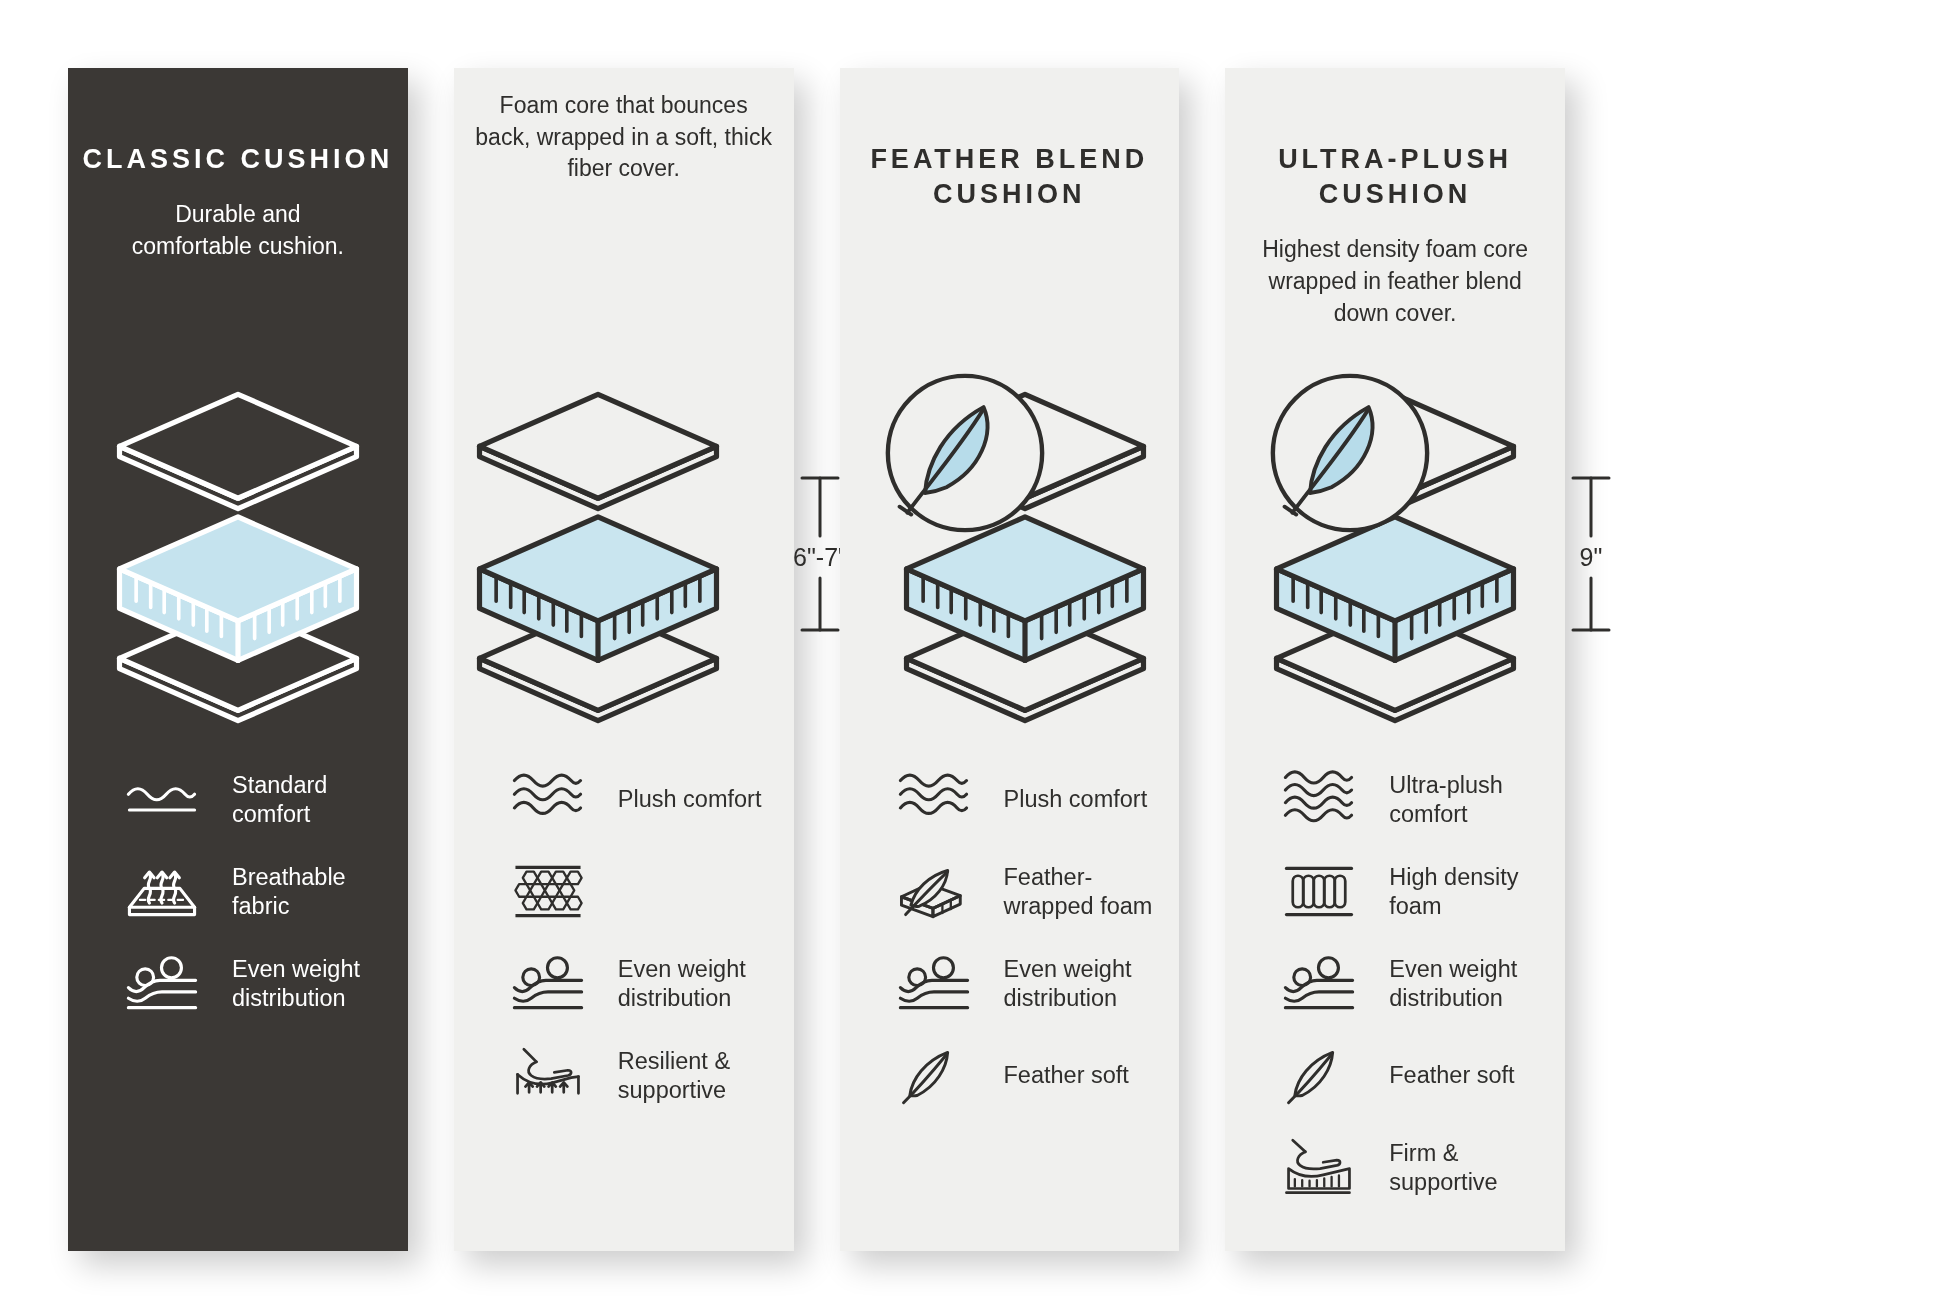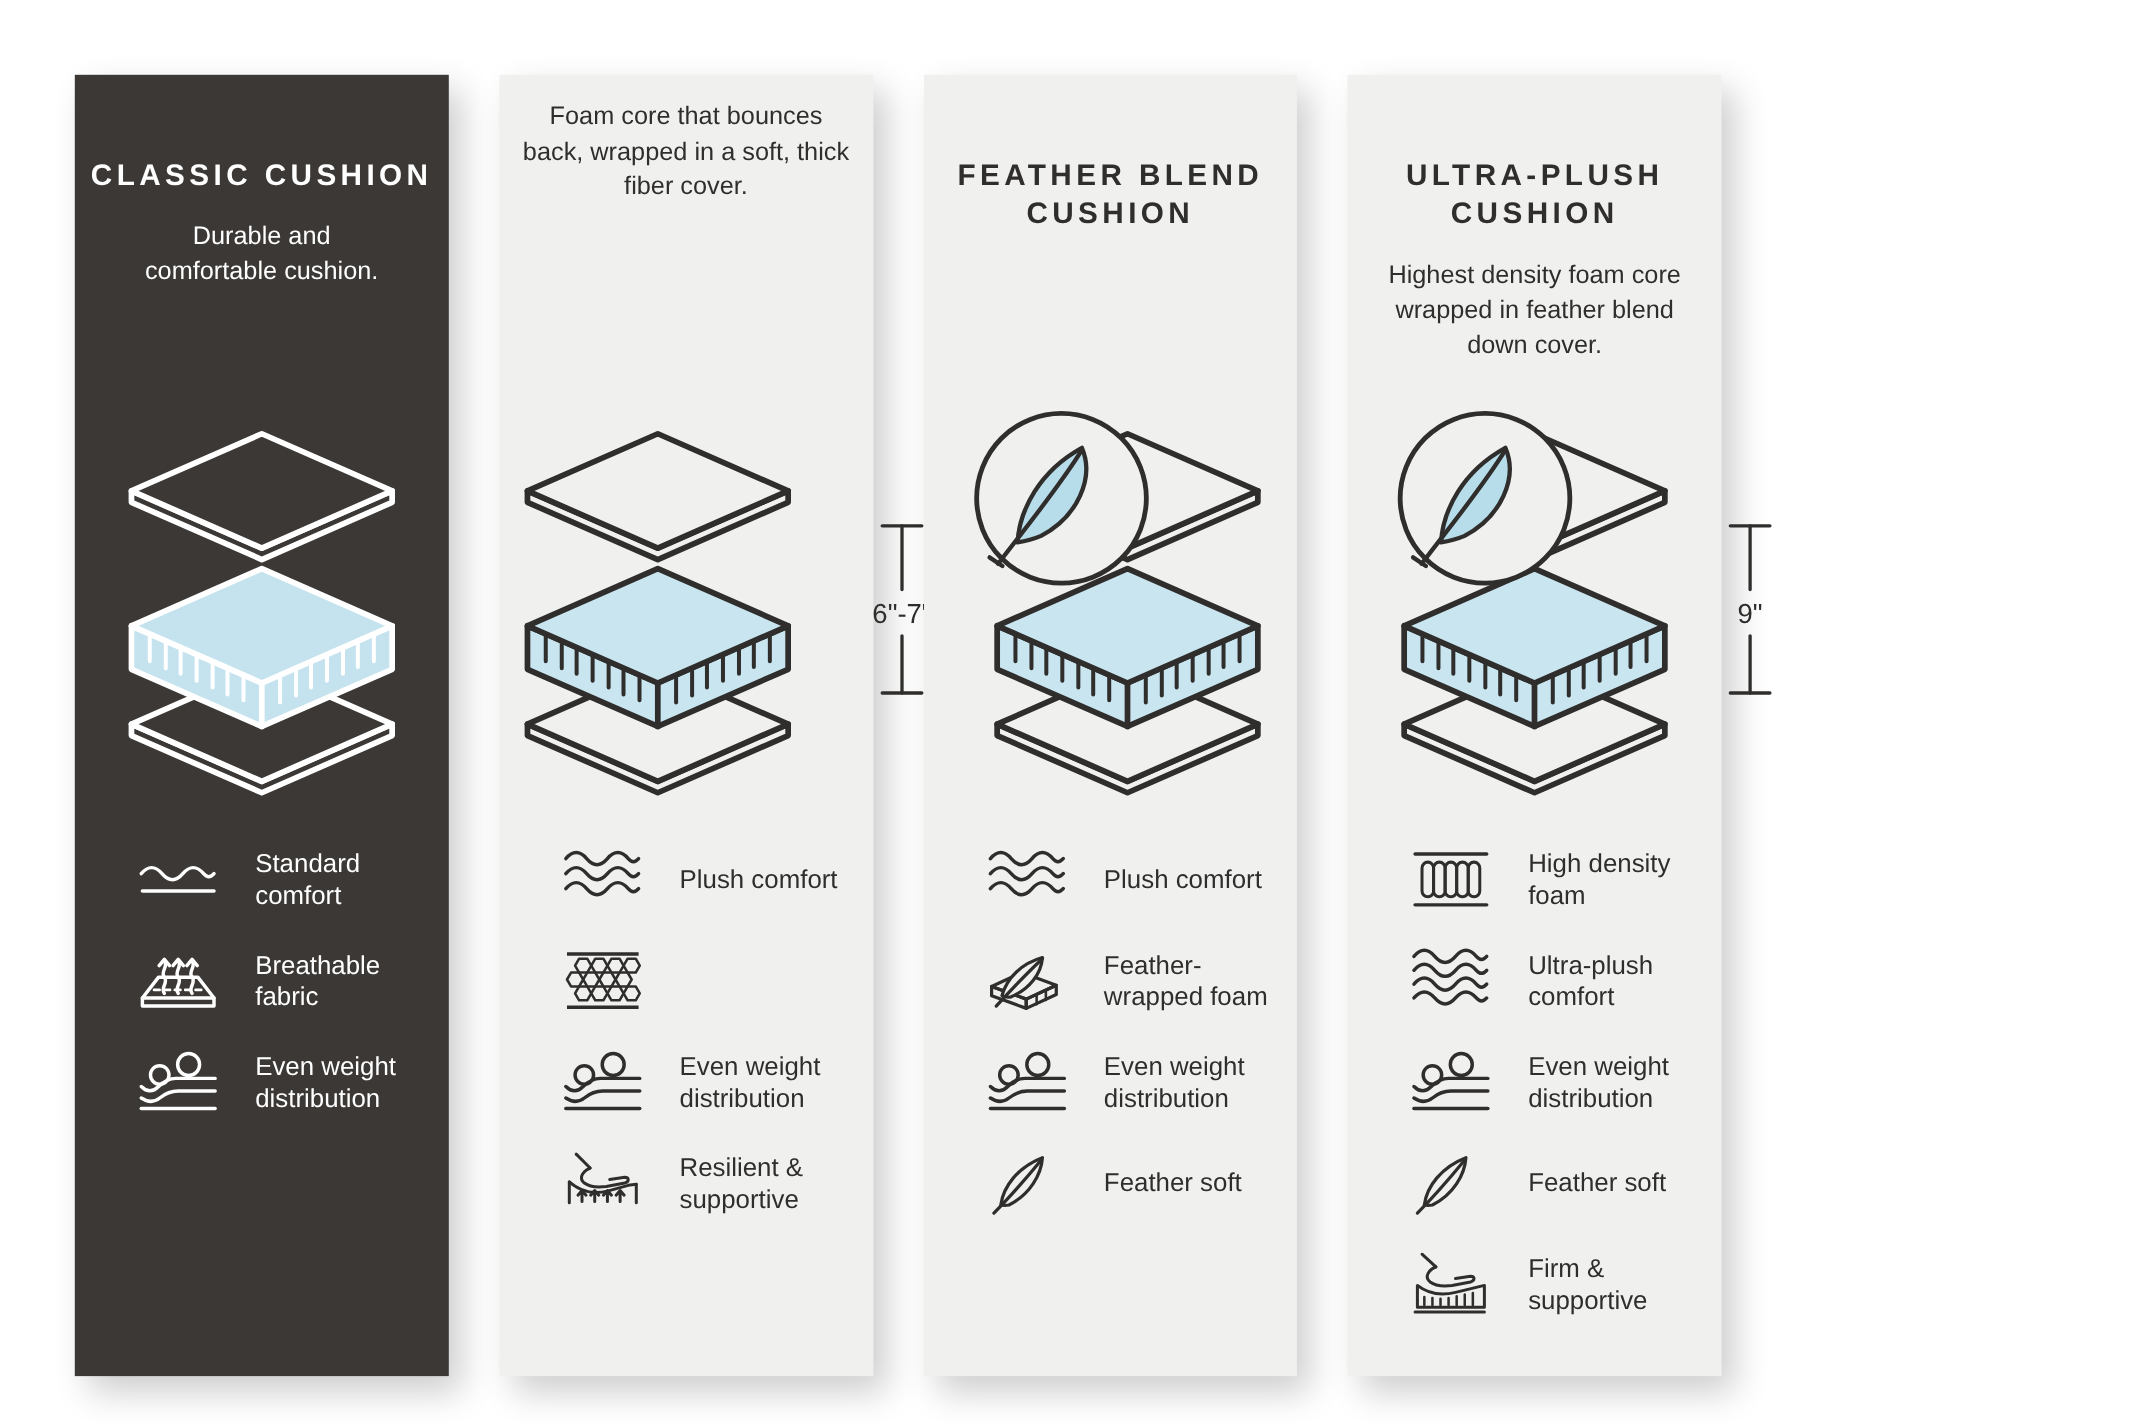--- a/index.html
+++ b/index.html
@@ -326,32 +326,32 @@
         </svg>
       <svg class="dimension" viewBox="0 0 72 160">
         <use href="#sym-dimension"></use>
         <text x="36" y="92">9"</text>
       </svg>
     </div>
     <ul class="features">
       <li class="feature">
         <span class="ficon">
             <svg viewBox="0 0 72 60">
+              <use href="#sym-wave4"></use>
+            </svg>
+          </span>
+        <span class="flabel">Ultra-plush comfort</span>
+      </li>
+      <li class="feature">
+        <span class="ficon">
+            <svg viewBox="0 0 72 60">
               <use href="#sym-capsules"></use>
             </svg>
           </span>
         <span class="flabel">High density foam</span>
-      </li>
-      <li class="feature">
-        <span class="ficon">
-            <svg viewBox="0 0 72 60">
-              <use href="#sym-wave4"></use>
-            </svg>
-          </span>
-        <span class="flabel">Ultra-plush comfort</span>
       </li>
       <li class="feature">
         <span class="ficon">
             <svg viewBox="0 0 72 60">
               <use href="#sym-even-weight"></use>
             </svg>
           </span>
         <span class="flabel">Even weight distribution</span>
       </li>
       <li class="feature">

